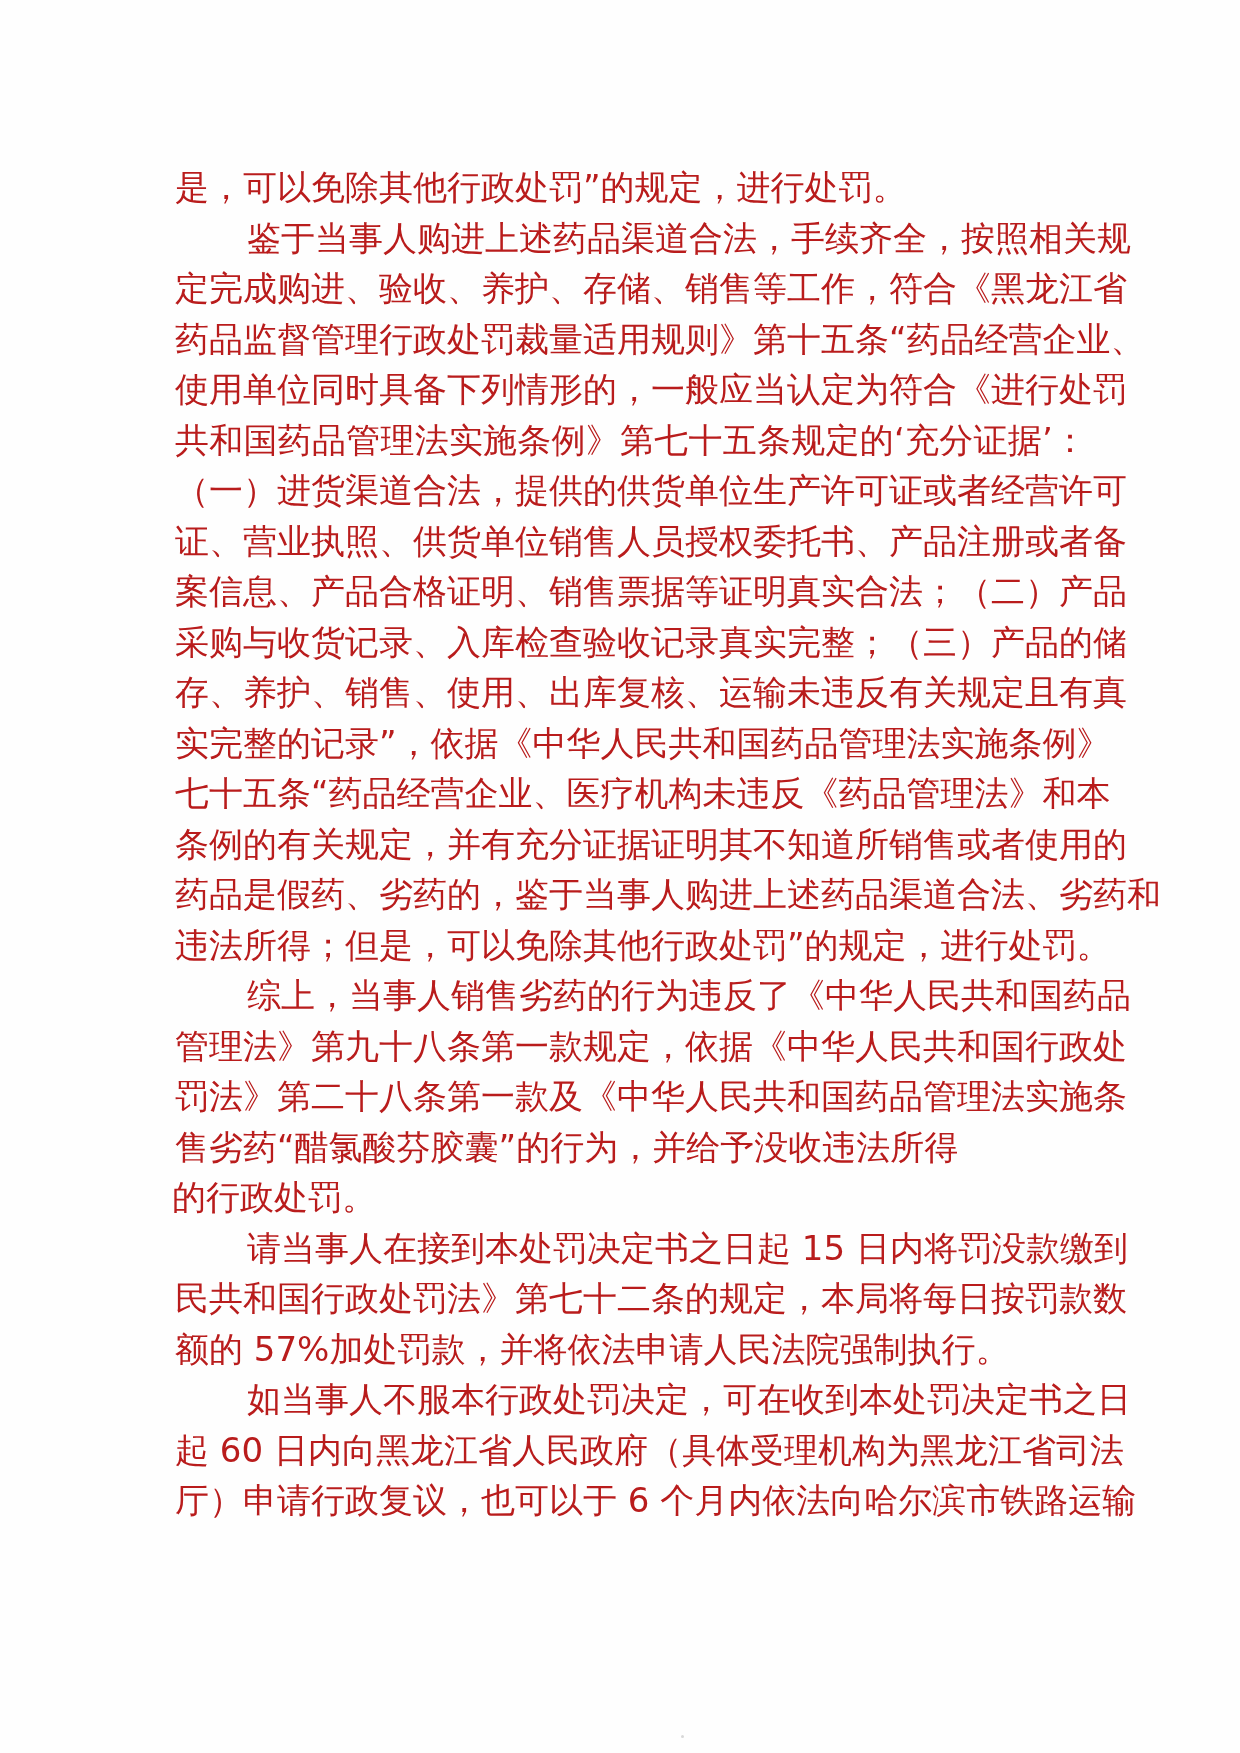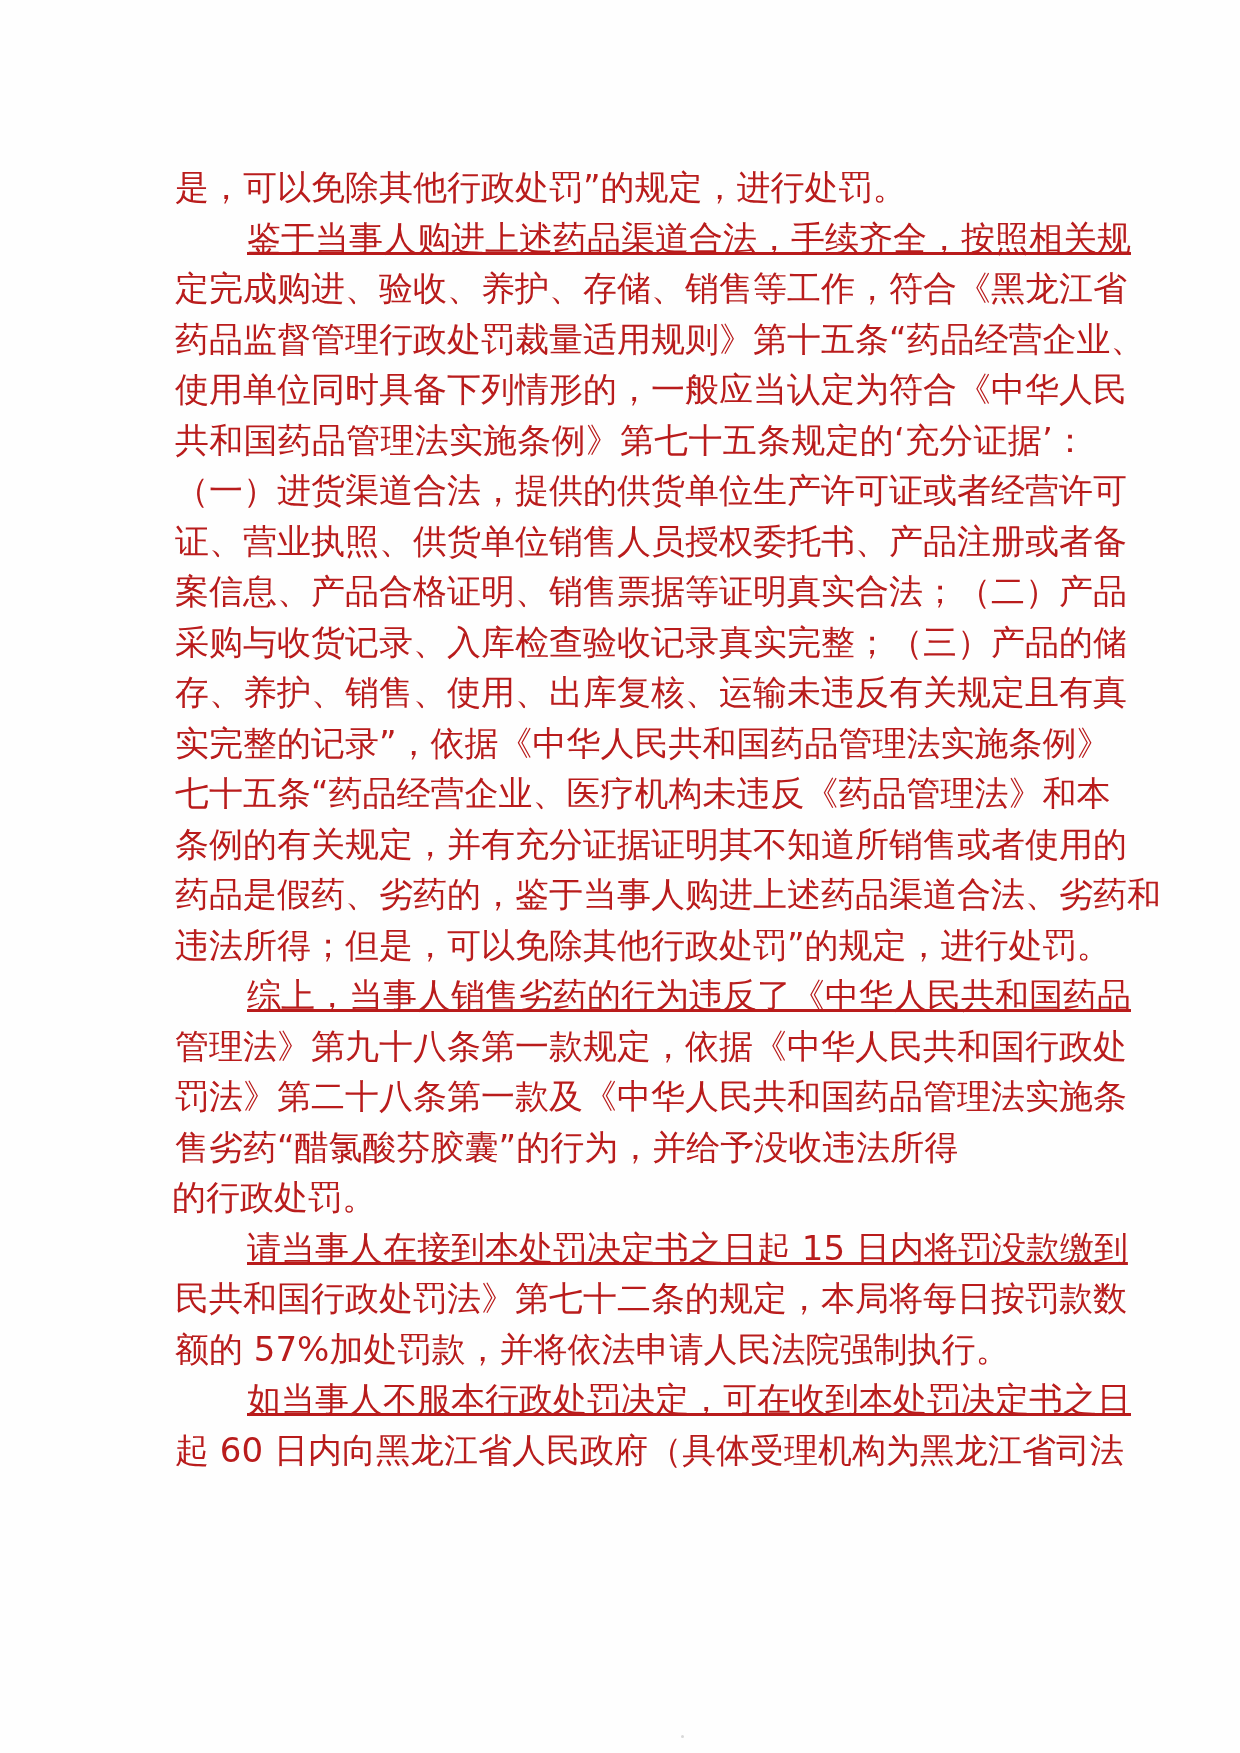--- a/index.html
+++ b/index.html
@@ -27,40 +27,40 @@
     height: 50.5px;
     line-height: 50.5px;
     font-size: 34px;
     color: #b91c1c;
     white-space: nowrap;
     text-align: justify;
     text-align-last: justify;
     letter-spacing: 0;
   }
   .line.short { text-align-last: left; }
-  .line.indent { padding-left: 72px; text-decoration: underline; }
+  .line.indent { padding-left: 72px; }
   .line.tight { margin-left: -3px; }
   .scan-dot {
     position: absolute;
     left: 681px; top: 1735px;
     width: 3px; height: 3px;
     background: #d8d8d8;
     border-radius: 50%;
   }
 </style>
 </head>
 <body>
 
 <div class="page">
   <div class="text-block">
     <div class="line short">是，可以免除其他行政处罚”的规定，进行处罚。</div>
     <div class="line indent">鉴于当事人购进上述药品渠道合法，手续齐全，按照相关规</div>
     <div class="line">定完成购进、验收、养护、存储、销售等工作，符合《黑龙江省</div>
     <div class="line">药品监督管理行政处罚裁量适用规则》第十五条“药品经营企业、</div>
-    <div class="line">使用单位同时具备下列情形的，一般应当认定为符合《中华人民</div>
+    <div class="line">使用单位同时具备下列情形的，一般应当认定为符合《进行处罚</div>
     <div class="line">共和国药品管理法实施条例》第七十五条规定的‘充分证据’：</div>
     <div class="line">（一）进货渠道合法，提供的供货单位生产许可证或者经营许可</div>
     <div class="line">证、营业执照、供货单位销售人员授权委托书、产品注册或者备</div>
     <div class="line">案信息、产品合格证明、销售票据等证明真实合法；（二）产品</div>
     <div class="line">采购与收货记录、入库检查验收记录真实完整；（三）产品的储</div>
     <div class="line">存、养护、销售、使用、出库复核、运输未违反有关规定且有真</div>
     <div class="line">实完整的记录”，依据《中华人民共和国药品管理法实施条例》</div>
     <div class="line">七十五条“药品经营企业、医疗机构未违反《药品管理法》和本</div>
     <div class="line">条例的有关规定，并有充分证据证明其不知道所销售或者使用的</div>
     <div class="line">药品是假药、劣药的，鉴于当事人购进上述药品渠道合法、劣药和</div>
@@ -68,15 +68,16 @@
     <div class="line indent">综上，当事人销售劣药的行为违反了《中华人民共和国药品</div>
     <div class="line">管理法》第九十八条第一款规定，依据《中华人民共和国行政处</div>
     <div class="line">罚法》第二十八条第一款及《中华人民共和国药品管理法实施条</div>
     <div class="line short">售劣药“醋氯酸芬胶囊”的行为，并给予没收违法所得</div>
     <div class="line short tight">的行政处罚。</div>
     <div class="line indent">请当事人在接到本处罚决定书之日起 15 日内将罚没款缴到</div>
     <div class="line">民共和国行政处罚法》第七十二条的规定，本局将每日按罚款数</div>
     <div class="line short">额的 57%加处罚款，并将依法申请人民法院强制执行。</div>
     <div class="line indent">如当事人不服本行政处罚决定，可在收到本处罚决定书之日</div>
     <div class="line">起 60 日内向黑龙江省人民政府（具体受理机构为黑龙江省司法</div>
+    <div class="line">厅）申请行政复议，也可以于 6 个月内依法向哈尔滨市铁路运输</div>
   </div>
   <div class="scan-dot"></div>
 </div>
 
 </body></html>

